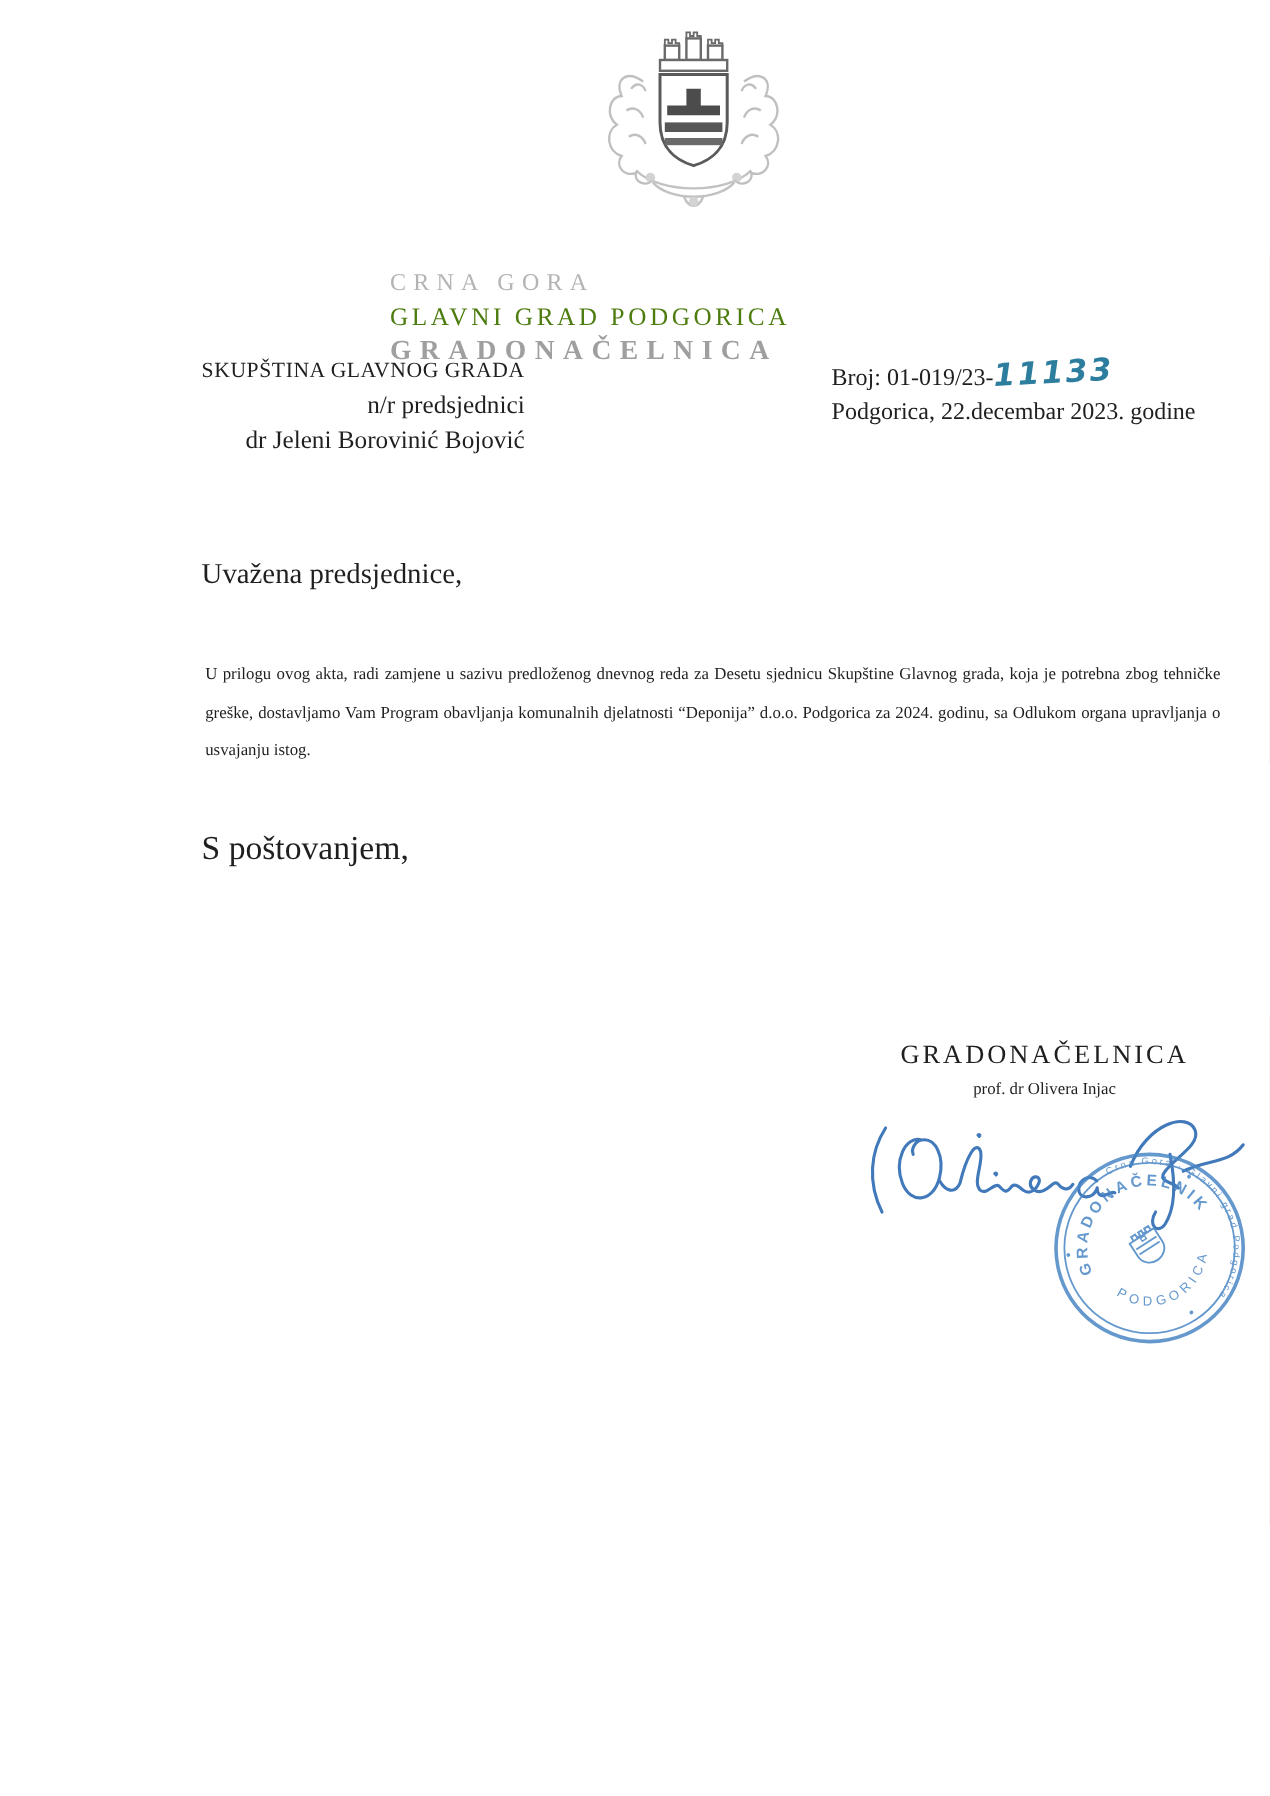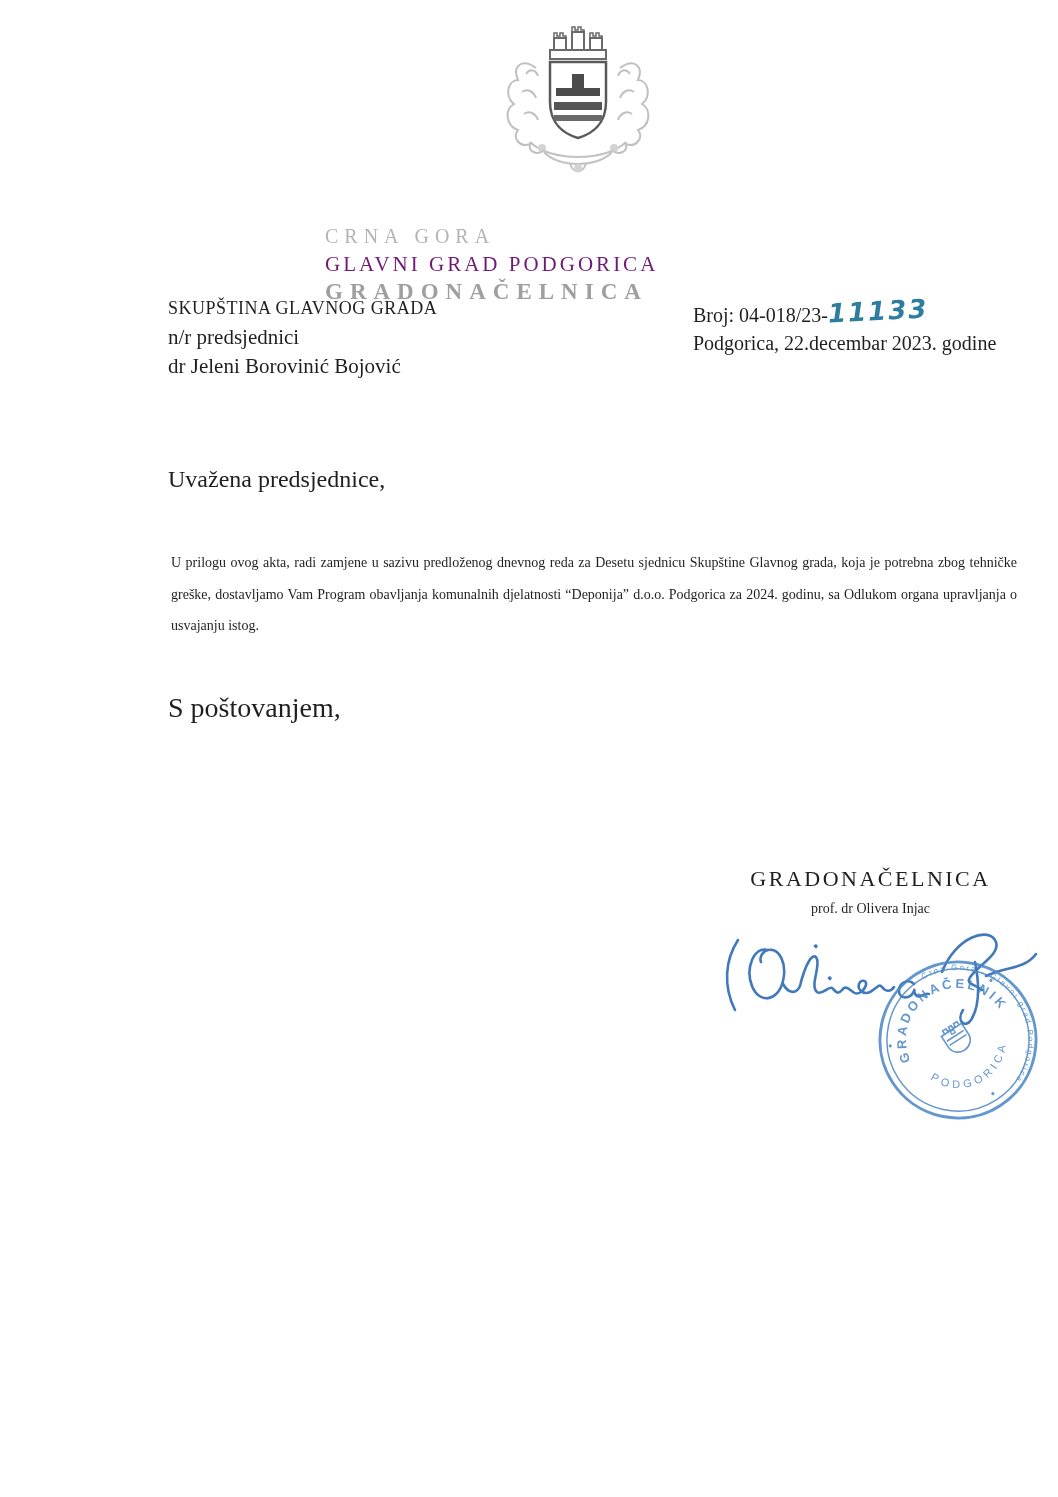--- a/index.html
+++ b/index.html
@@ -10,26 +10,26 @@
     background:#ffffff;
     font-family:"Liberation Serif", serif;
     color:#1f1f1f;
     overflow:hidden;
   }
   
   .coat{position:absolute;left:478px;top:22px;width:200px;height:162px;}
   
   .letterhead{position:absolute;left:325px;top:190px;width:500px;text-align:left;margin-top:32px;}
   .lh-line1{font-size:20px;letter-spacing:6px;color:#b4b4b4;line-height:28px;}
-  .lh-line2{font-size:21px;letter-spacing:3px;color:#701a75;line-height:28px;}
+  .lh-line2{font-size:21px;letter-spacing:3px;color:#4d7c0f;line-height:28px;}
   .lh-line3{font-size:23px;letter-spacing:7px;color:#9f9f9f;font-weight:bold;line-height:28px;}
   
   .recipient{position:absolute;left:168px;top:294px;}
   .rc-line1{font-size:18px;letter-spacing:0.5px;line-height:29px;}
-  .rc-line2,.rc-line3{font-size:21px;line-height:29px;}
+  .rc-line2,.rc-line3{font-size:21px;line-height:29px;text-align:right;}
   
   .reference{position:absolute;left:693px;top:299px;}
   .ref-line1{font-size:20px;line-height:28px;white-space:nowrap;}
   .handnum{
     display:inline-block;
     font-family:"DejaVu Sans", sans-serif;
     font-style:italic;font-weight:600;
     font-size:26px;letter-spacing:2px;
     color:#2c7d9e;
     transform:rotate(-3deg) translateY(-2px);
@@ -100,21 +100,21 @@
     <div class="lh-line3">GRADONAČELNICA</div>
   </div>
 
   <div class="recipient">
     <div class="rc-line1">SKUPŠTINA GLAVNOG GRADA</div>
     <div class="rc-line2">n/r predsjednici</div>
     <div class="rc-line3">dr Jeleni Borovinić Bojović</div>
   </div>
 
   <div class="reference">
-    <div class="ref-line1"><span>Broj: 04-018/23-</span><span class="handnum">11133</span></div>
+    <div class="ref-line1"><span>Broj: 01-019/23-</span><span class="handnum">11133</span></div>
     <div class="ref-line2">Podgorica, 22.decembar 2023. godine</div>
   </div>
 
   <div class="salutation">Uvažena predsjednice,</div>
 
   <p class="body-par">U prilogu ovog akta, radi zamjene u sazivu predloženog dnevnog reda za Desetu sjednicu Skupštine Glavnog grada, koja je potrebna zbog tehničke greške, dostavljamo Vam Program obavljanja komunalnih djelatnosti “Deponija” d.o.o. Podgorica za 2024. godinu, sa Odlukom organa upravljanja o usvajanju istog.</p>
 
   <div class="closing">S poštovanjem,</div>
 
   <div class="sigblock">

